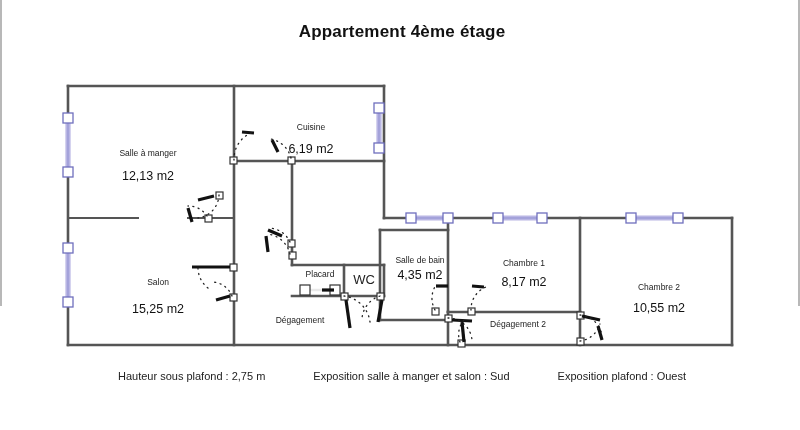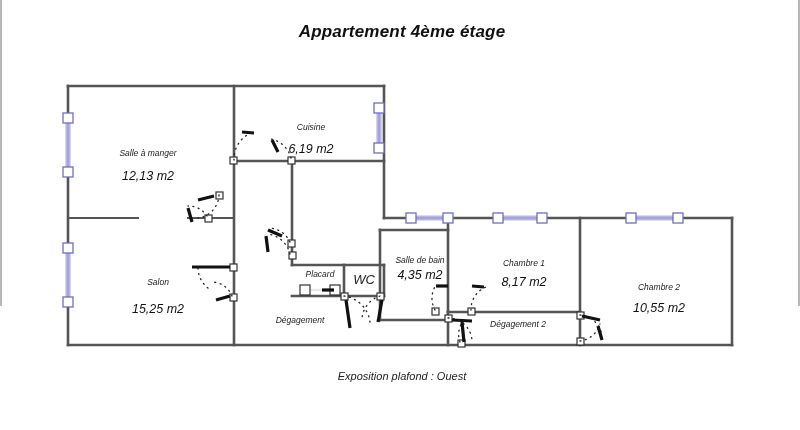--- a/index.html
+++ b/index.html
@@ -18,21 +18,20 @@
   }
   #page {
     position: absolute;
     inset: 0;
     width: 800px;
     height: 306px;
     background: #ffffff;
     border-left: 2px solid #b8b8b8;
     border-right: 2px solid #b8b8b8;
     box-sizing: border-box;
-    font-style: italic;
   }
   #plan-title {
     position: absolute;
     left: 0;
     top: 22px;
     width: 800px;
     text-align: center;
     font-size: 17px;
     font-weight: bold;
     letter-spacing: 0.2px;
@@ -320,16 +319,18 @@
     </g>
 
     <g>
       <text class="room-name" x="657" y="290">Chambre 2</text>
       <text class="room-area" x="657" y="312">10,55 m2</text>
     </g>
 
   </svg>
 
   <div id="footer">
+    <span class="footer-note">Hauteur sous plafond : 2,75 m</span>
+    <span class="footer-note">Exposition salle à manger et salon : Sud</span>
     <span class="footer-note">Exposition plafond : Ouest</span>
   </div>
 
 </div>
 
 </body></html>

